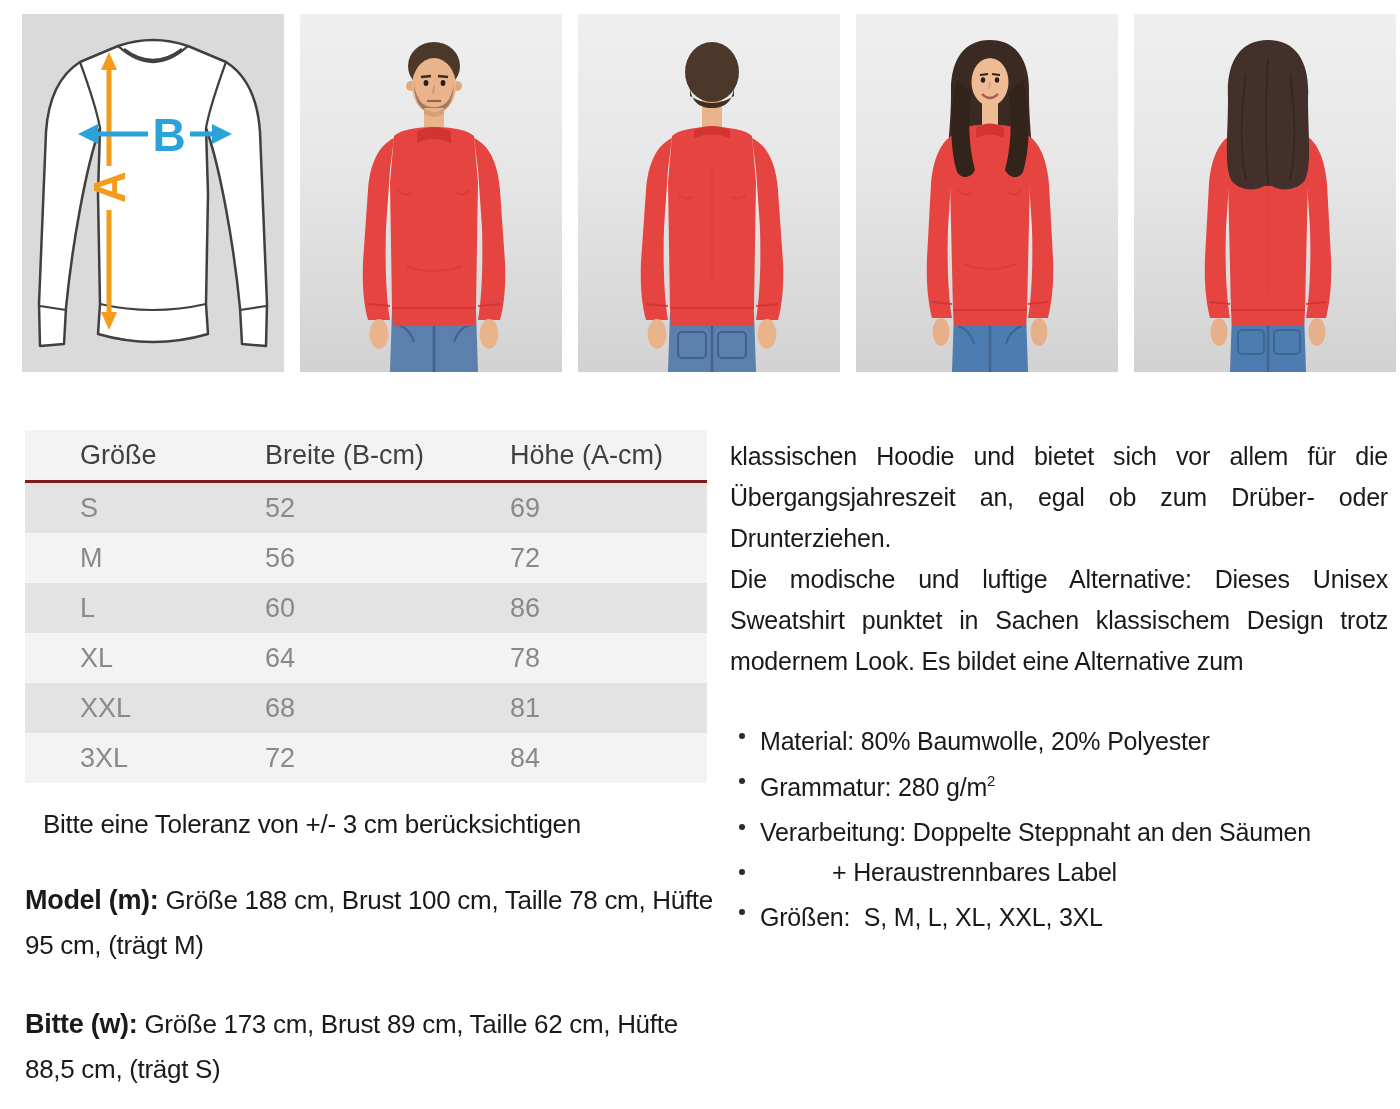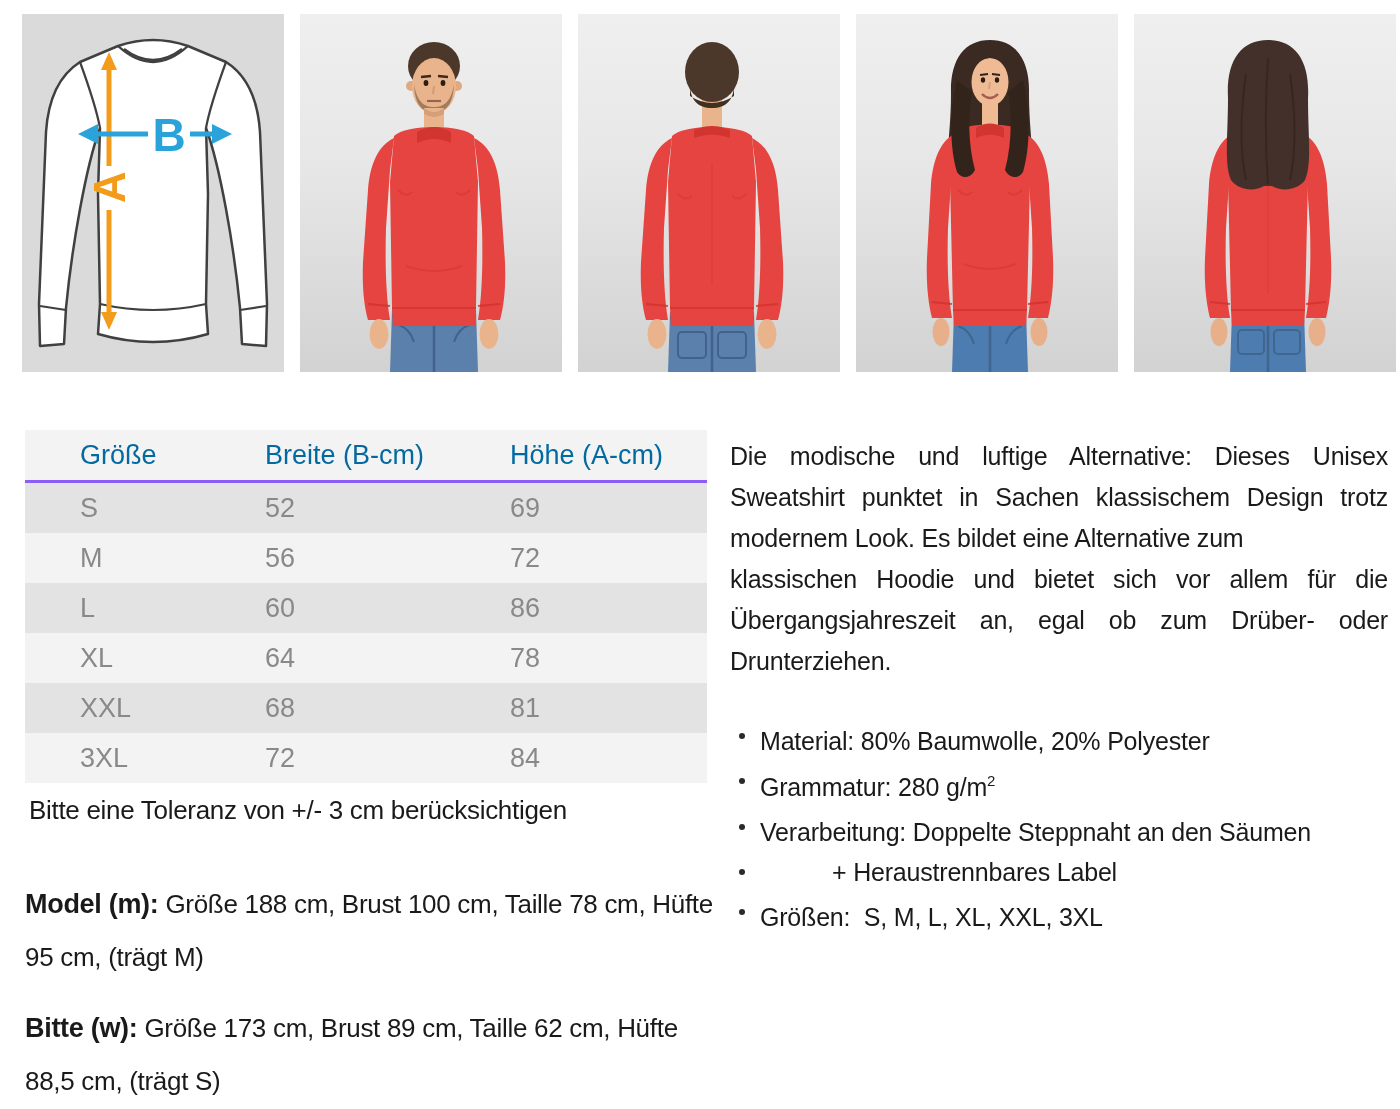--- a/index.html
+++ b/index.html
@@ -8,28 +8,28 @@
   
   .views{position:absolute;left:22px;top:14px;display:flex;gap:16px;}
   .panel{width:262px;height:358px;overflow:hidden;}
   .panel.diagram{background:#dadada;}
   .panel.photo{background:linear-gradient(180deg,#efefef 0%,#e7e7e7 42%,#d2d2d2 100%);}
   .panel svg{display:block;width:262px;height:358px;}
   
   .size-table{position:absolute;left:25px;top:430px;width:682px;border-collapse:collapse;table-layout:fixed;}
   .size-table col.c1{width:240px;} .size-table col.c2{width:245px;} .size-table col.c3{width:197px;}
   .size-table th,.size-table td{font-weight:normal;text-align:left;font-size:27px;padding:0;}
-  .size-table th{height:50px;color:#0369a1;background:#f3f3f3;border-bottom:3px solid #8b5cf6;}
+  .size-table th{height:50px;color:#404040;background:#f3f3f3;border-bottom:3px solid #7f1d1d;}
   .size-table td{height:50px;color:#898989;}
   .size-table .pad{padding-left:55px;}
   .size-table tr.dark td{background:#e3e3e3;}
   .size-table tr.light td{background:#f3f3f3;}
   
-  .tolerance{position:absolute;left:25px;top:791px;font-size:26px;margin:4px;letter-spacing:-0.3px;}
-  .model-info{position:absolute;left:25px;width:700px;font-size:26px;line-height:53px;margin:0;letter-spacing:-0.3px;}
+  .tolerance{position:absolute;left:25px;top:791px;font-size:26px;margin:18px;letter-spacing:-0.3px;}
+  .model-info{position:absolute;left:25px;width:700px;font-size:26px;line-height:45px;margin:0;letter-spacing:-0.3px;}
   .model-info b{font-size:27px;}
   .model-m{top:878px;} .model-w{top:1002px;}
   
   .desc-col{position:absolute;left:730px;top:436px;width:658px;}
   .desc{margin:0;font-size:25px;line-height:41px;text-align:justify;letter-spacing:-0.2px;}
   .features{list-style:none;margin:34px 0 0 0;padding:0;}
   .features li{position:relative;padding-left:30px;font-size:25px;line-height:40px;letter-spacing:-0.2px;}
   .dot{position:absolute;left:9px;top:17px;width:6px;height:6px;border-radius:50%;background:#2a2a2a;}
   .feature-label{white-space:pre-wrap;margin-top:42px;}
   .features sup{font-size:15px;}
@@ -264,22 +264,22 @@
 
   <p class="tolerance">Bitte eine Toleranz von +/- 3 cm berücksichtigen</p>
 
   <p class="model-info model-m"><b>Model (m):</b>
     <span>Größe 188 cm, Brust 100 cm, Taille 78 cm, Hüfte 95 cm, (trägt M)</span></p>
 
   <p class="model-info model-w"><b>Bitte (w):</b>
     <span>Größe 173 cm, Brust 89 cm, Taille 62 cm, Hüfte 88,5 cm, (trägt S)</span></p>
 
   <div class="desc-col">
+    <p class="desc">klassischen Hoodie und bietet sich vor allem für die Übergangsjahreszeit an, egal ob zum Drüber- oder Drunterziehen.</p>
     <p class="desc">Die modische und luftige Alternative: Dieses Unisex Sweatshirt punktet in Sachen klassischem Design trotz modernem Look. Es bildet eine Alternative zum</p>
-    <p class="desc">klassischen Hoodie und bietet sich vor allem für die Übergangsjahreszeit an, egal ob zum Drüber- oder Drunterziehen.</p>
 
     <ul class="features">
       <li>
         <span class="dot"></span>
         <span class="feature-label">Material: 80% Baumwolle, 20% Polyester</span><sup></sup>
         <div class="cont"></div>
       </li>
       <li>
         <span class="dot"></span>
         <span class="feature-label">Grammatur: 280 g/m</span><sup>2</sup>

